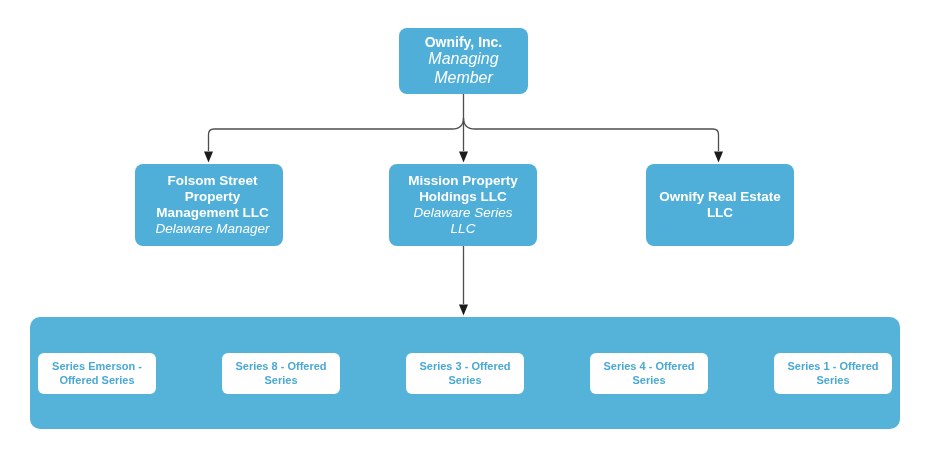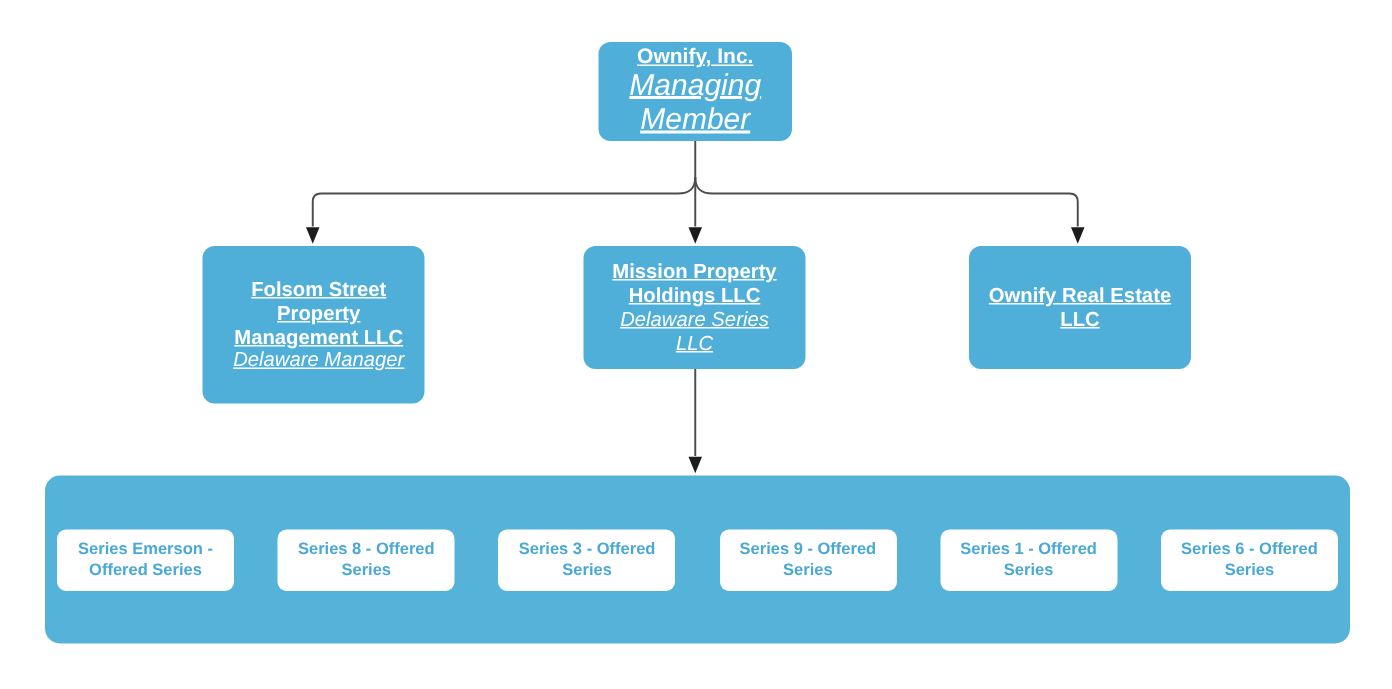--- a/index.html
+++ b/index.html
@@ -41,28 +41,27 @@
     background: var(--node-fill);
     border-radius: 8px;
     color: var(--node-text);
     display: flex;
     flex-direction: column;
     justify-content: center;
     align-items: center;
     text-align: center;
     padding: 6px 13px;
     line-height: 1.17;
-    text-decoration: underline;
   }
   .node .title { font-weight: bold; font-size: 13.5px; }
   .node .subtitle { font-style: italic; font-size: 13.5px; }
   .node-root { left: 399px; top: 28px; width: 129px; height: 66px; }
   .node-root .title { font-size: 14px; }
-  .node-root .subtitle { font-size: 20px; }
-  .node-folsom  { left: 135px; top: 164px; width: 148px; height: 105px; padding-left: 20px; }
+  .node-root .subtitle { font-size: 16px; }
+  .node-folsom  { left: 135px; top: 164px; width: 148px; height: 82px; padding-left: 20px; }
   .node-mission { left: 389px; top: 164px; width: 148px; height: 82px; }
   .node-realestate { left: 646px; top: 164px; width: 148px; height: 82px; }
   .series-container {
     position: absolute;
     left: 30px; top: 317px;
     width: 870px; height: 112px;
     background: var(--container-fill);
     border-radius: 10px;
     display: flex;
     align-items: center;
@@ -124,18 +123,17 @@
 
   <div class="node node-mission">
     <div class="title">Mission Property Holdings LLC</div>
     <div class="subtitle">Delaware Series LLC</div>
   </div>
 
   <div class="series-container">
     <div class="series-box">Series Emerson - Offered Series</div>
     <div class="series-box">Series 8 - Offered Series</div>
     <div class="series-box">Series 3 - Offered Series</div>
-    <div class="series-box">Series 9 - Offered Series</div>
+    <div class="series-box">Series 4 - Offered Series</div>
     <div class="series-box">Series 1 - Offered Series</div>
-    <div class="series-box">Series 6 - Offered Series</div>
   </div>
 
 </div>
 
 </body></html>

